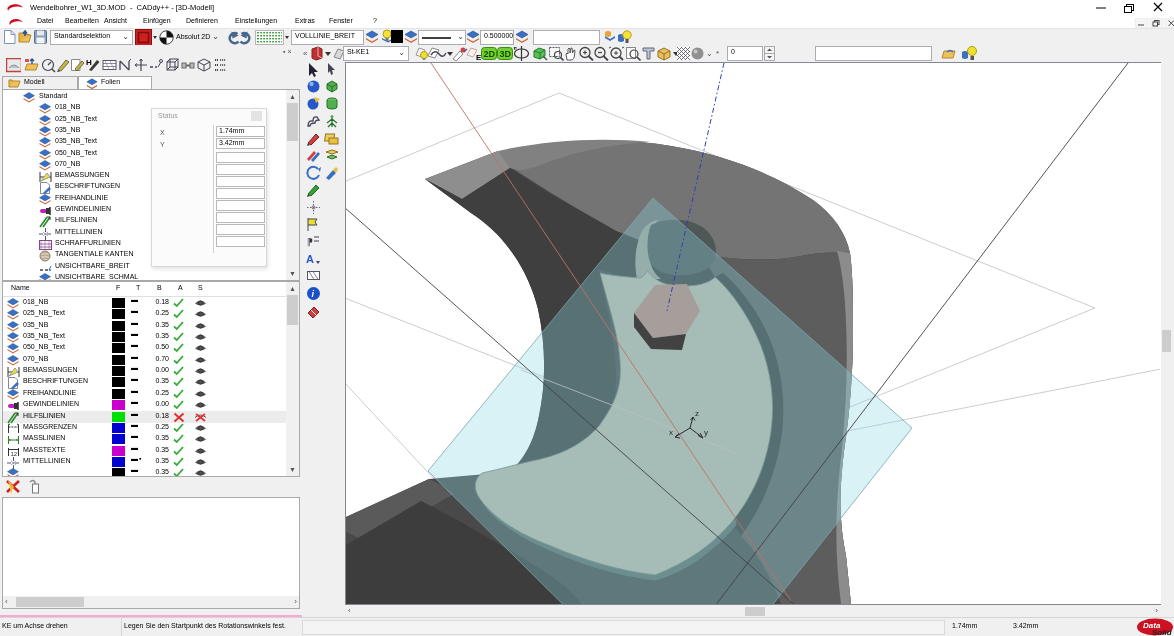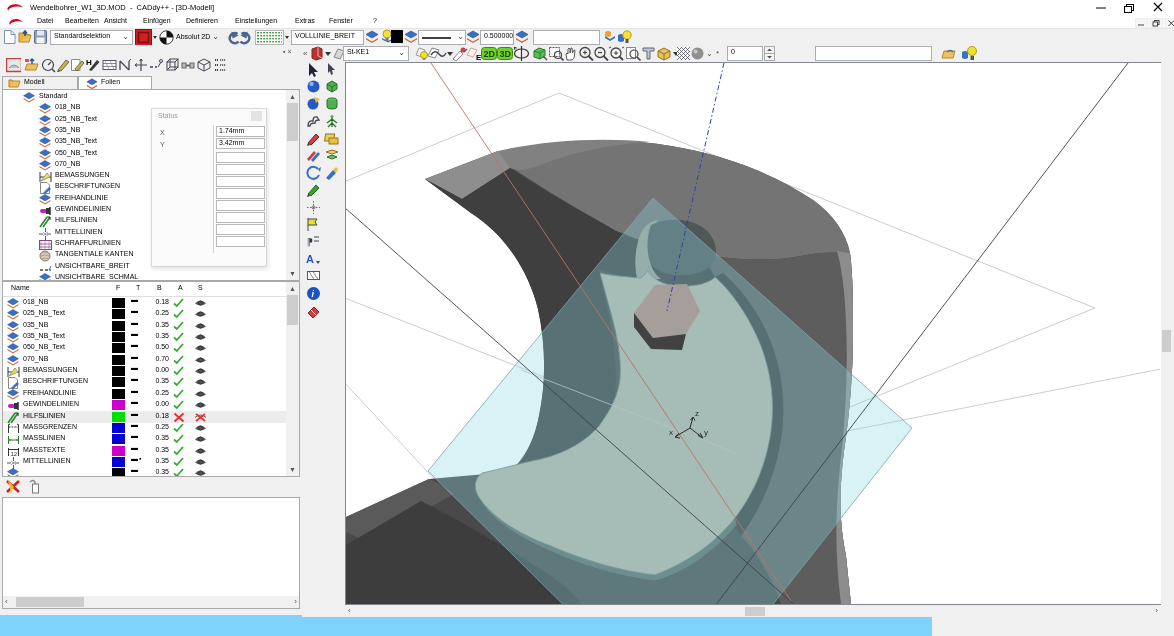--- a/index.html
+++ b/index.html
@@ -1,17 +1,17 @@
 <!DOCTYPE html>
 <html><head>
 <meta charset="utf-8">
 <style>
 * { margin:0; padding:0; box-sizing:border-box; }
 html,body { width:1174px; height:636px; overflow:hidden; font-family:"Liberation Sans", sans-serif; background:#f0f0f0; }
-#app { position:relative; width:932px; height:636px; background:#7dd3fc; }
+#app { position:relative; width:932px; height:636px; background:#f9a8d4; }
 .abs { position:absolute; }
 .tb-field { background:#fff; border:1px solid #abadb3; font-size:7px; color:#000; }
 </style>
 </head>
 <body>
 <div id="app">
 
 <div class="abs" style="left:0;top:0;width:1174px;height:16px;background:#ffffff;">
   <svg class="abs" style="left:7px;top:3px" width="16" height="10" viewBox="0 0 16 10">
     <path d="M0.5 5 C2 1.5 7 0.5 11 1.5 C14 2.3 15.5 4 15.5 4.6 C13 3.2 8 3.0 4.5 4.6 C2.5 5.5 1.2 6.5 1.4 8 C0.7 7.2 0.3 6 0.5 5 Z" fill="#cc0a1e"></path>
@@ -887,14 +887,27 @@
     <span class="abs" style="left:3px;top:0px;font-size:8px;color:#555;">‹</span>
     <div class="abs" style="left:400px;top:1px;width:20px;height:9px;background:#cdcdcd;"></div>
     <span class="abs" style="right:3px;top:0px;font-size:8px;color:#555;">›</span>
   </div>
 
   <div class="abs" style="left:859px;top:0;width:11px;height:543px;background:#f0f0f0;">
     <div class="abs" style="left:1px;top:268px;width:9px;height:22px;background:#cdcdcd;"></div>
   </div>
 </div>
 
-
+<div class="abs" style="left:0;top:617px;width:1174px;height:19px;background:#f0f0f0;border-top:1px solid #d5d5d5;">
+  <div class="abs" style="left:2px;top:4px;font-size:7px;color:#000;">KE um Achse drehen</div>
+  <div class="abs" style="left:121px;top:0;width:1px;height:19px;background:#d5d5d5;"></div>
+  <div class="abs" style="left:124px;top:4px;font-size:7px;color:#000;">Legen Sie den Startpunkt des Rotationswinkels fest.</div>
+  <div class="abs" style="left:302px;top:2px;width:643px;height:15px;border:1px solid #d9d9d9;background:#f4f4f4;"></div>
+  <div class="abs" style="left:952px;top:4px;font-size:7px;color:#000;">1.74mm</div>
+  <div class="abs" style="left:1013px;top:4px;font-size:7px;color:#000;">3.42mm</div>
+  <svg class="abs" style="left:1136px;top:0px" width="38" height="19" viewBox="0 0 38 19">
+    <ellipse cx="19" cy="9" rx="18" ry="8.5" fill="#cc1122"></ellipse>
+    <text x="7" y="10" font-size="8" font-weight="bold" font-style="italic" fill="#fff" font-family="Liberation Sans">Data</text>
+    <text x="16" y="17" font-size="8" font-weight="bold" font-style="italic" fill="#222" font-family="Liberation Sans">Solid</text>
+  </svg>
 </div>
 
+</div>
+
 </body></html>

